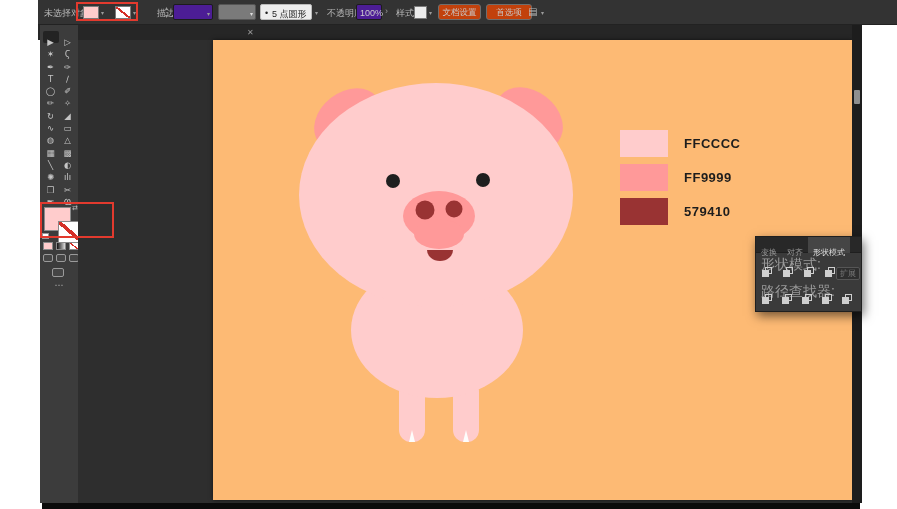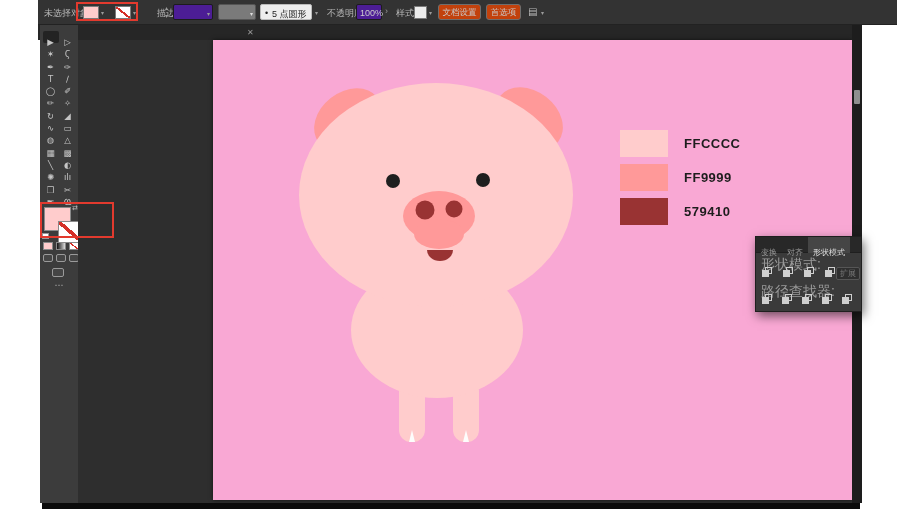--- a/index.html
+++ b/index.html
@@ -31,21 +31,21 @@
            padding:6px 0 0 2px; justify-items:center; }
   .tool { width:16px; height:12px; text-align:center; border-radius:2px; }
   .tool.active { background:#232323; }
   .tool .tg { font-size:8.5px; line-height:12px; color:#c5c5c5; font-family:"DejaVu Sans",sans-serif; }
   .mini { position:absolute; width:10px; height:8px; border:1px solid #8a8a8a; }
   .modebox { position:absolute; width:10px; height:8px; border:1px solid #9a9a9a; border-radius:2px; background:#454545; }
   #ellipsis { position:absolute; left:0; width:38px; text-align:center; color:#ababab; font-size:9px; }
 
   
   #canvas { left:78px; top:40px; width:784px; height:463px; background:#2e2e2e; }
-  #artboard { position:absolute; left:135px; top:0; width:639px; height:460px; background:#f9a8d4; box-shadow:0 0 4px rgba(0,0,0,.6); }
+  #artboard { position:absolute; left:135px; top:0; width:639px; height:460px; background:#fdba74; box-shadow:0 0 4px rgba(0,0,0,.6); }
   #palette { position:absolute; left:407px; top:90px; display:flex; flex-direction:column; gap:7px; }
   .palette-row { display:flex; align-items:center; height:27px; }
   .palette-swatch { width:48px; height:27px; }
   .palette-label { margin-left:16px; font-size:13px; font-weight:bold; color:#1d1d1d; letter-spacing:.5px; }
 
   
   #dock { left:852px; top:25px; width:10px; height:478px; background:#1d1d1d; }
   #dock-handle { position:absolute; left:2px; top:65px; width:6px; height:14px; background:#8f8f8f; border-radius:1px; }
   #bottomstrip { left:42px; top:503px; width:818px; height:6px; background:#0b0b0b; }
 
@@ -102,21 +102,21 @@
     <div class="combo" style="left:318px;top:4px;width:26px;">
       <span class="lbl" style="left:3px;top:3px;color:#ccc;">100%</span>
     </div>
     <span class="lbl" style="left:347px;top:6px;color:#999;">›</span>
 
     <span class="lbl" style="left:358px;top:7px;">样式:</span>
     <div class="swatch" style="left:376px;top:6px;width:13px;background:#ececec;"></div>
     <span class="chev" style="left:391px;top:9px;">▾</span>
 
     <div class="btn" style="left:400px;top:4px;width:43px;">文档设置</div>
-    <div class="btn" style="left:448px;top:4px;width:35px;">首选项</div>
+    <div class="btn" style="left:448px;top:4px;width:46px;">首选项</div>
 
     <span class="lbl" style="left:490px;top:6px;font-size:10px;color:#bbb;">▤</span>
     <span class="chev" style="left:503px;top:9px;">▾</span>
   </div>
 
   <div id="tabbar" class="abs">
     <span id="tabclose">✕</span>
   </div>
 
   <div id="toolbar" class="abs">

